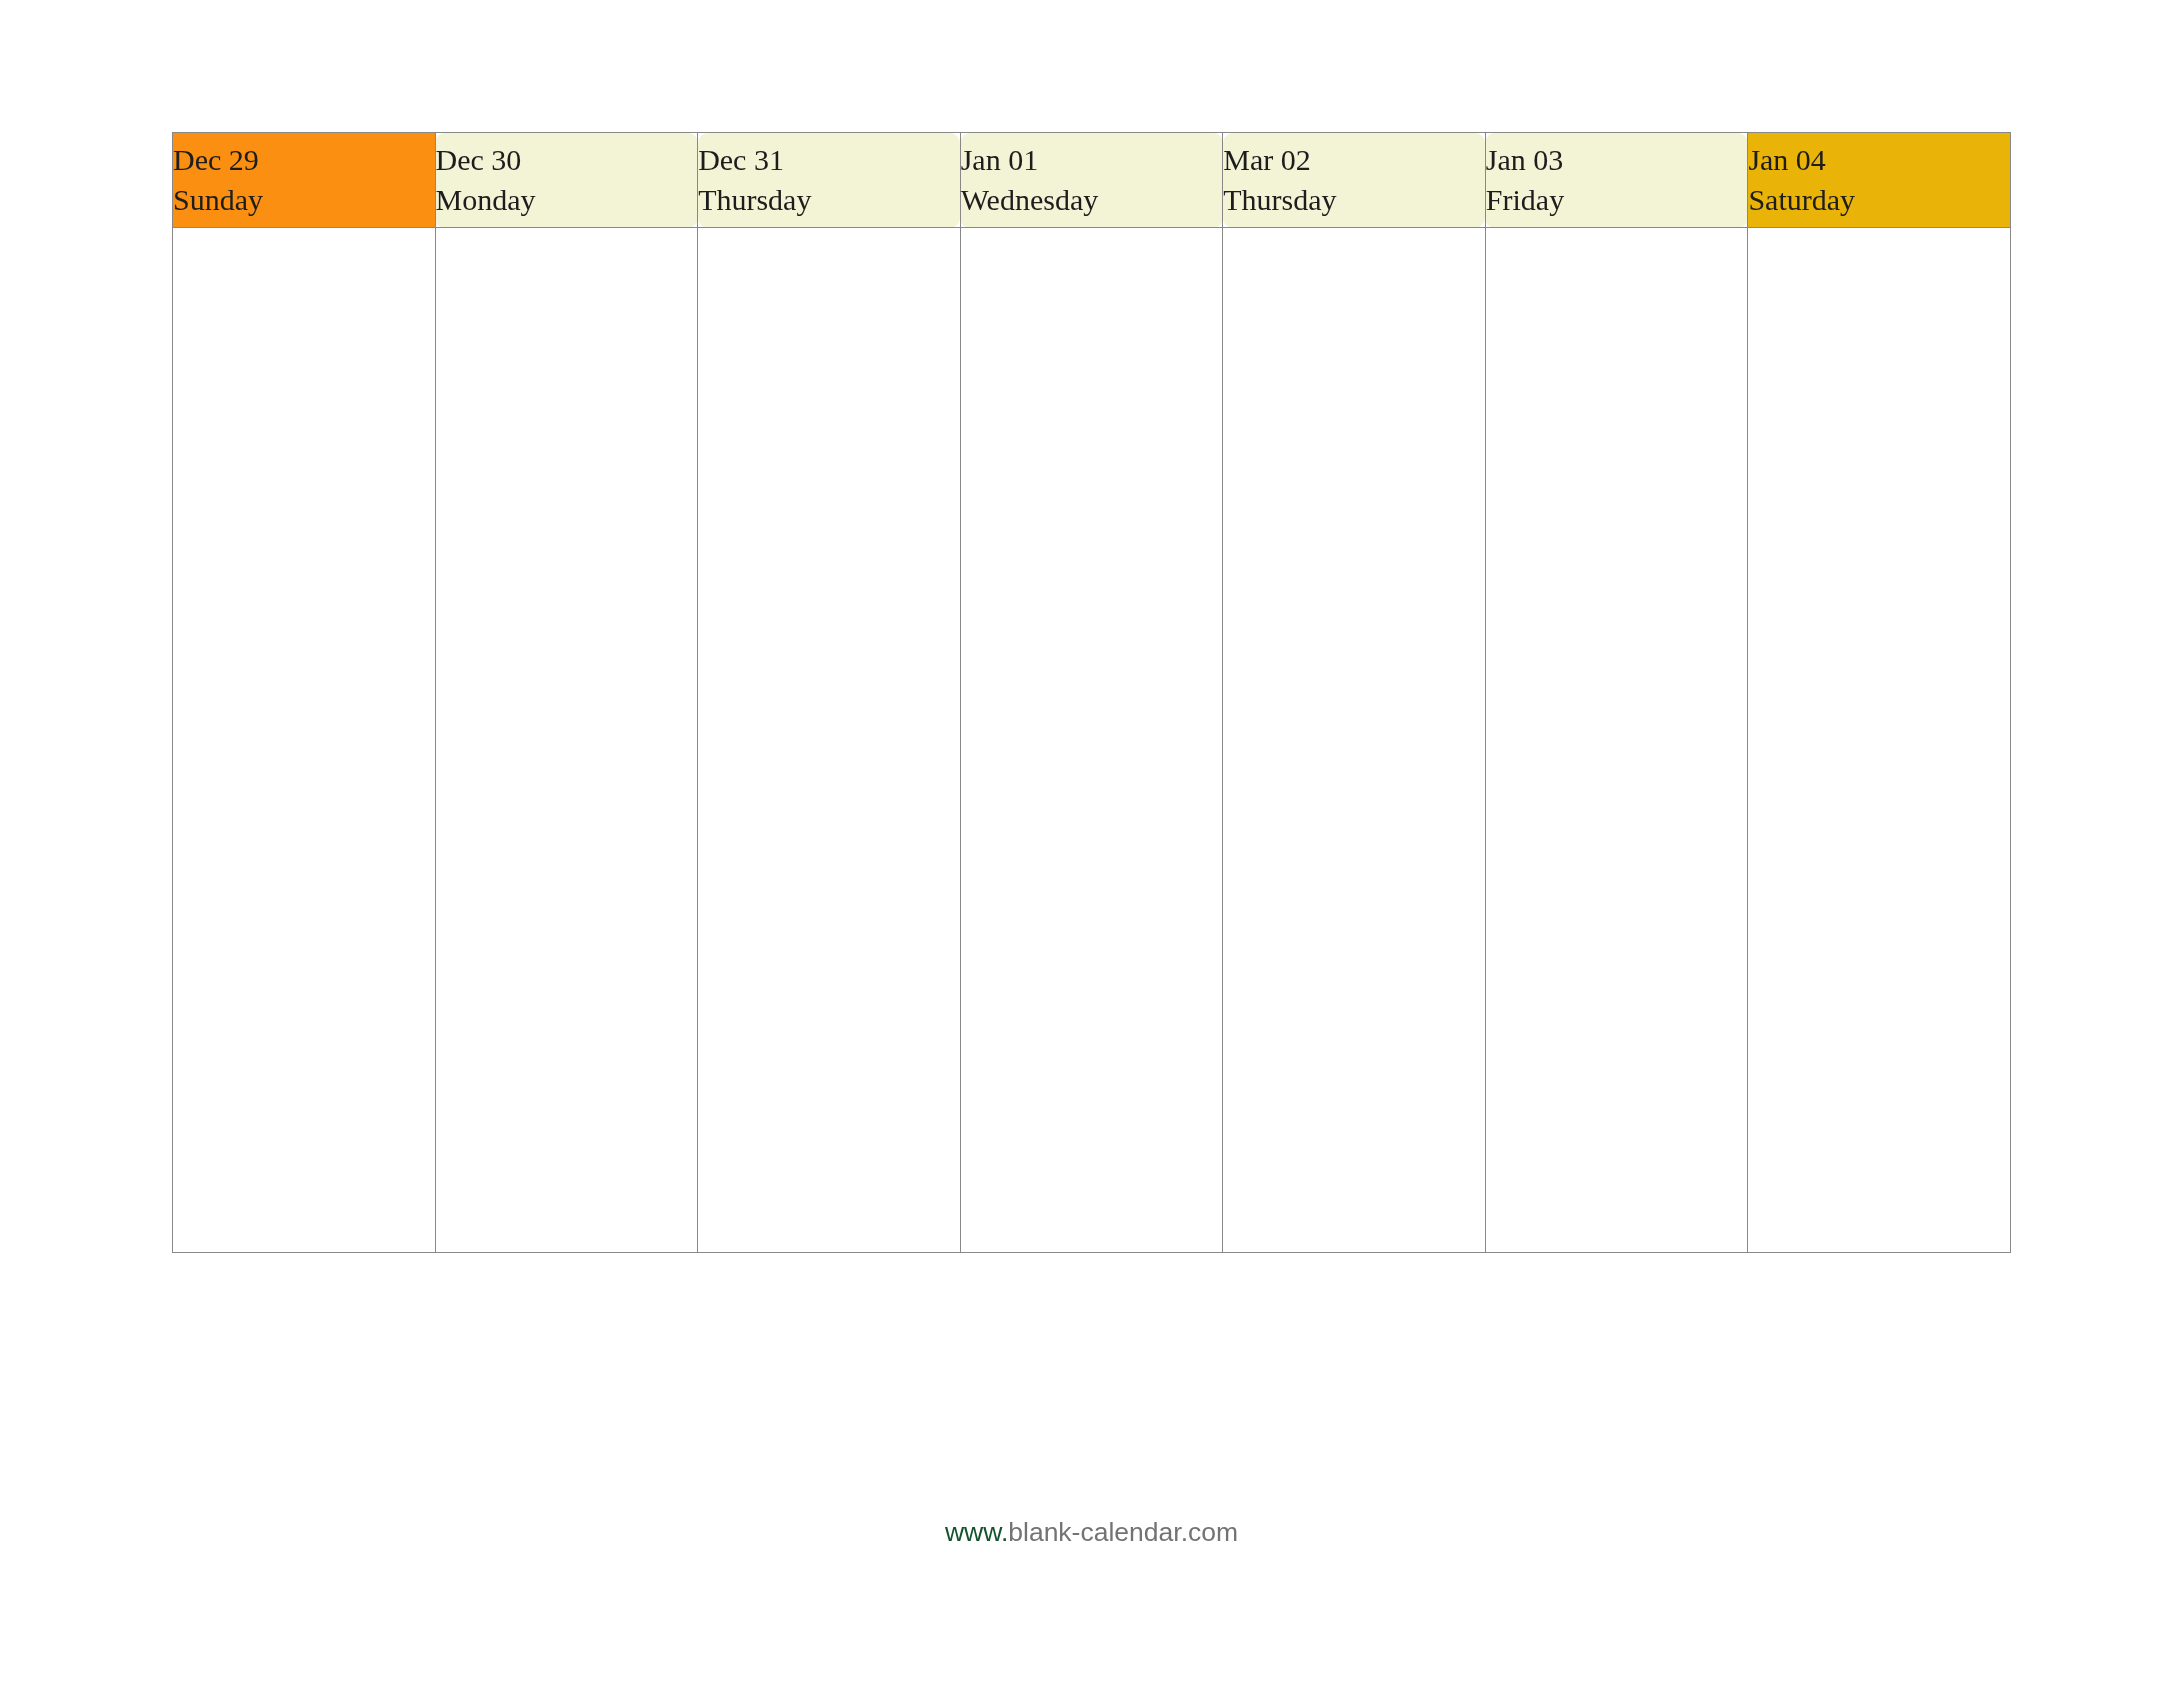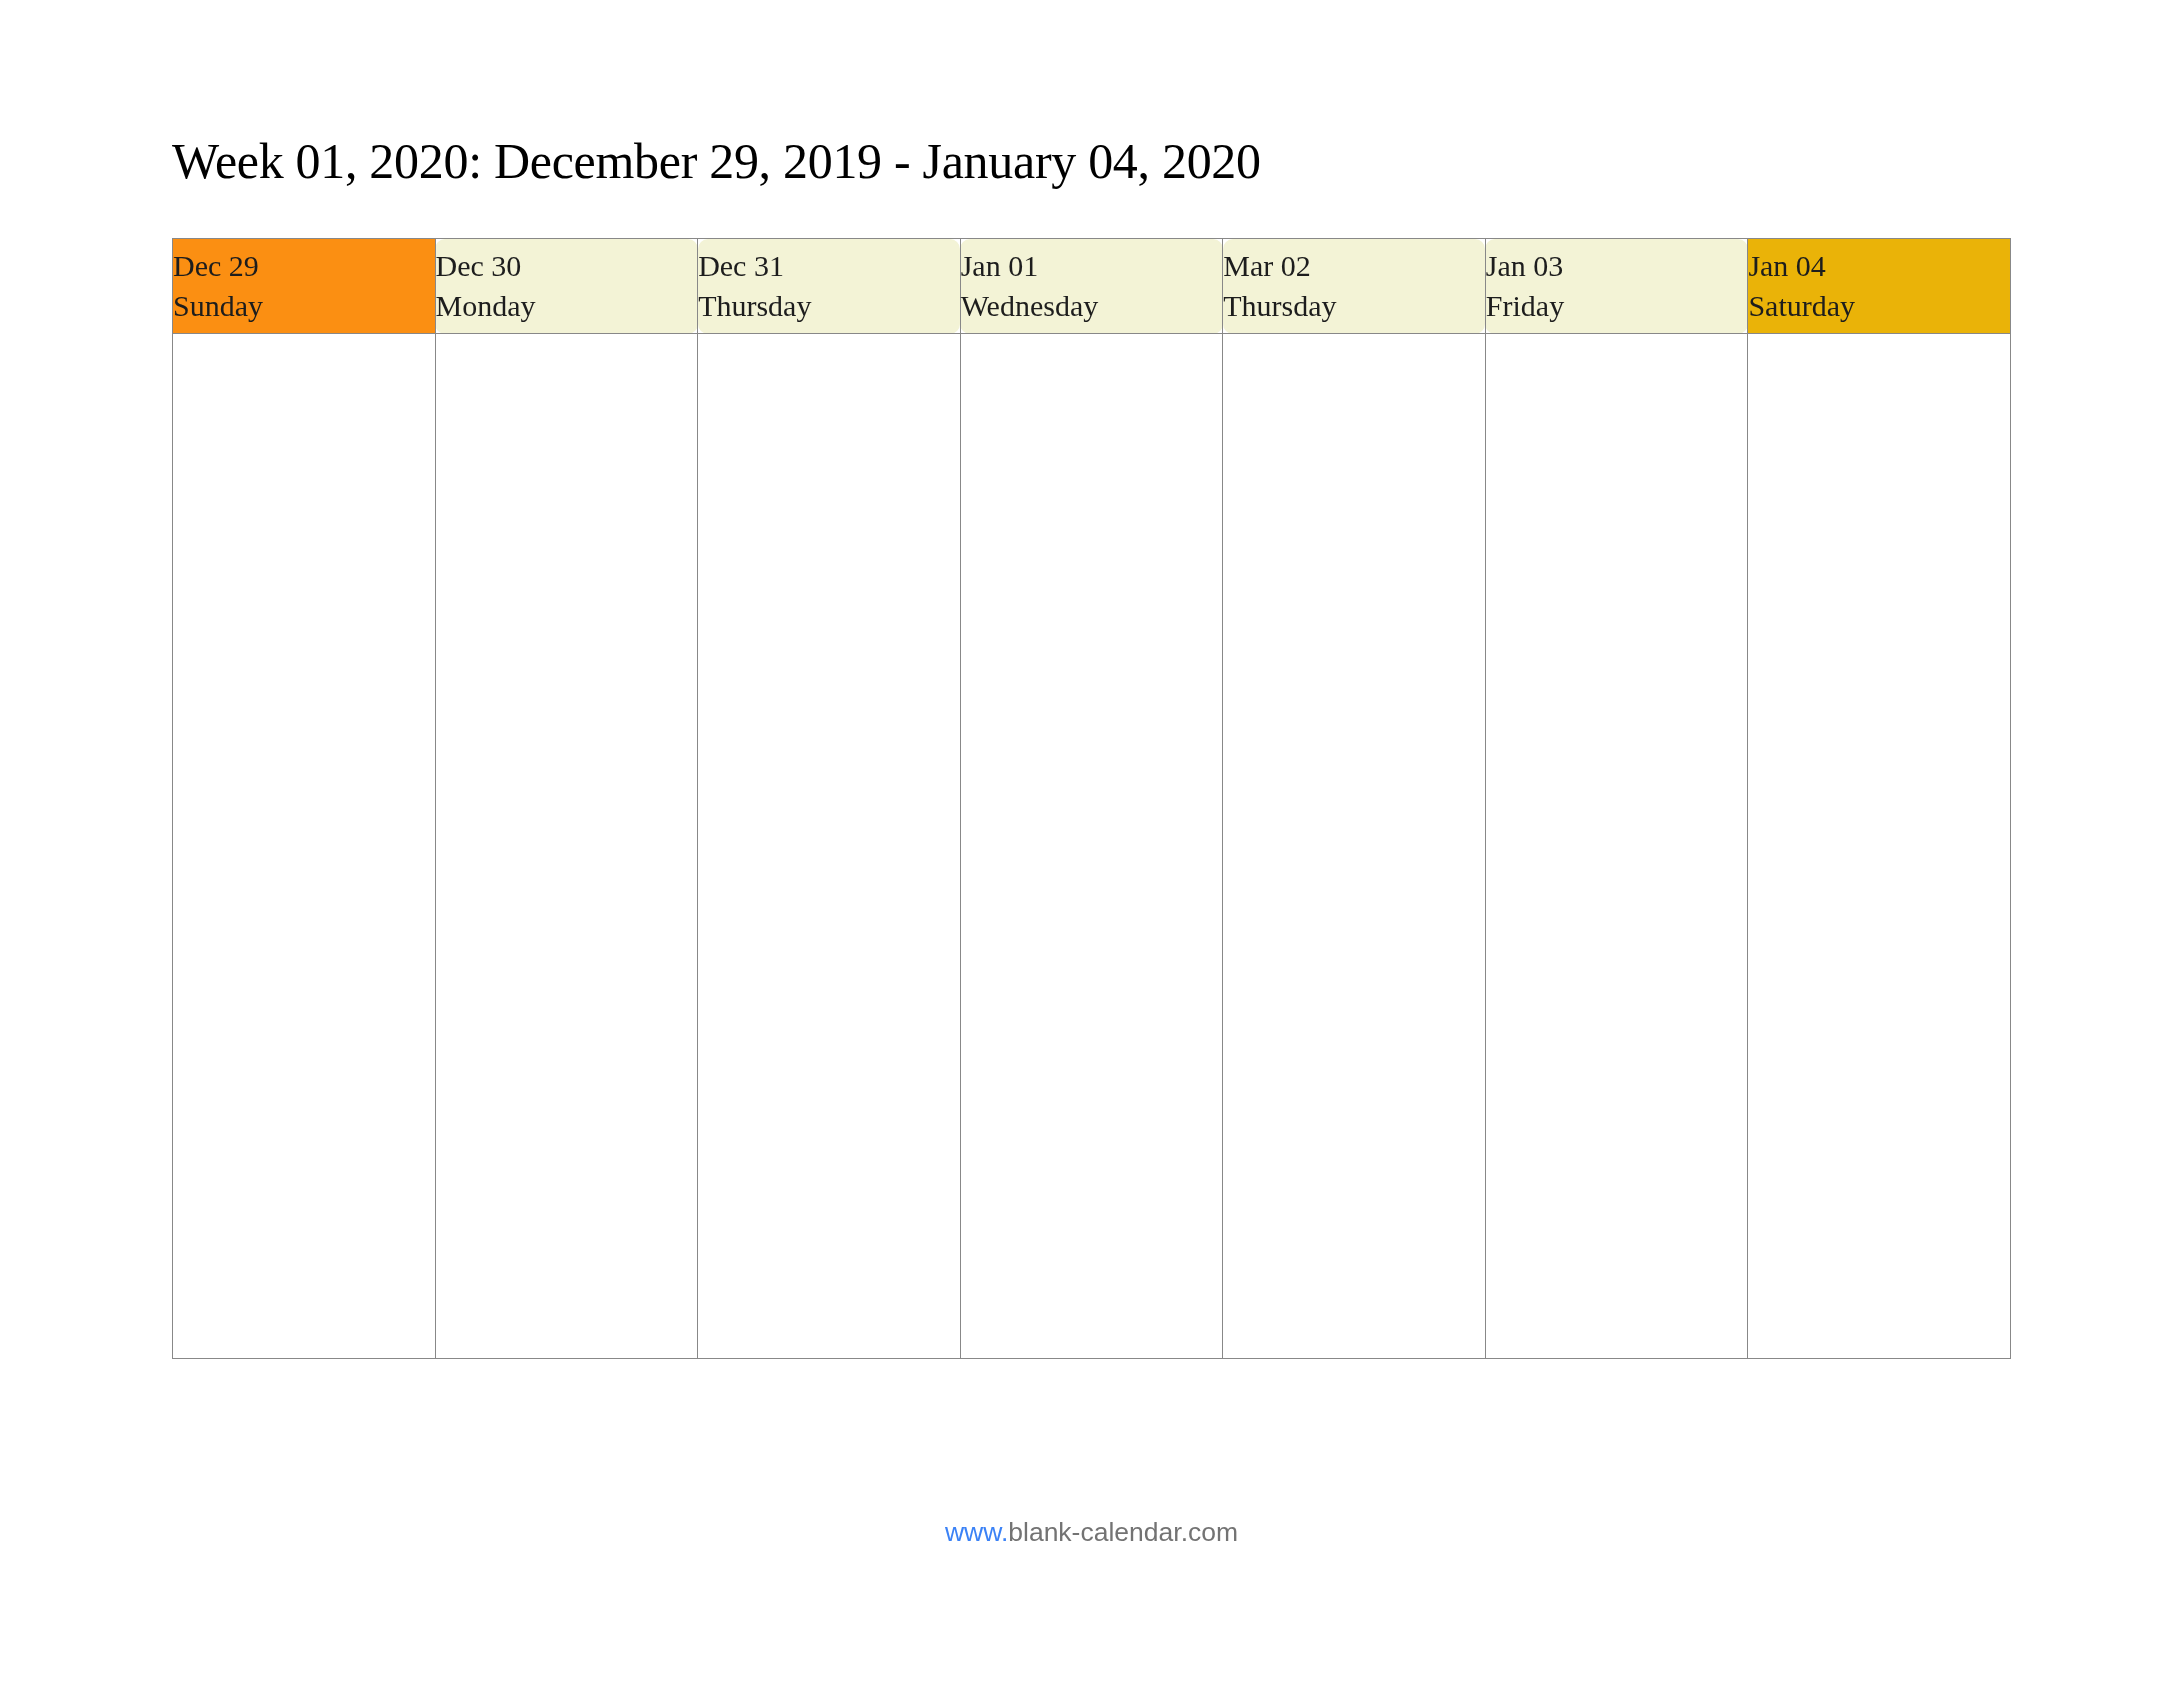--- a/index.html
+++ b/index.html
@@ -64,32 +64,31 @@
     .footer {
       position: absolute;
       bottom: 139px;
       left: 0;
       width: 100%;
       text-align: center;
       font-family: Arial, Helvetica, sans-serif;
       font-size: 26.5px;
     }
     .footer-www {
-      color: #3b82f6;
+      color: #14532d;
     }
     .footer-domain {
       color: #737373;
     }
   </style>
 </head>
 <body>
 
 <div class="page">
 
-  <h1 class="title">Week 01, 2020: December 29, 2019 - January 04, 2020</h1>
 
   <table class="calendar-table">
     <thead>
       <tr>
         <th class="sunday-header">
           <span class="header-line1">Dec 29</span>
           <span class="header-line2">Sunday</span>
         </th>
         <th class="weekday-header">
           <span class="header-line1">Dec 30</span>

